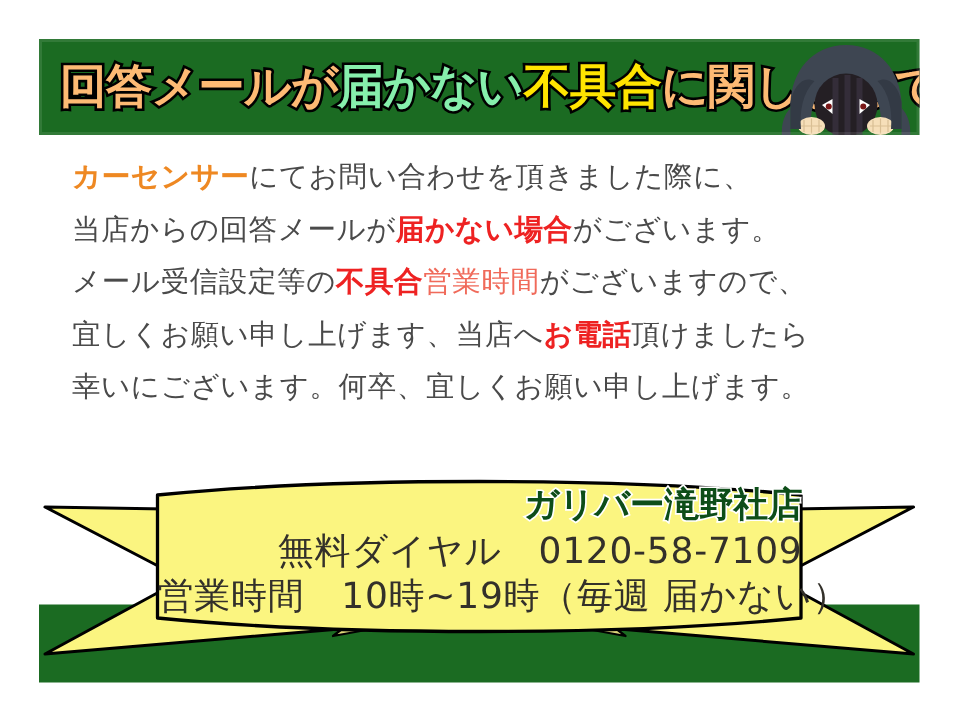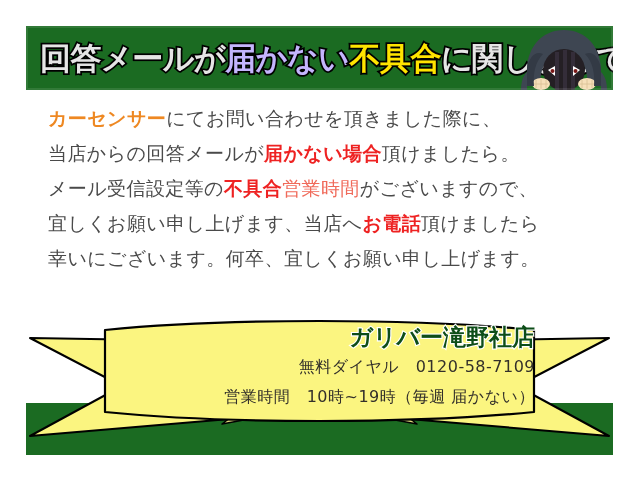--- a/index.html
+++ b/index.html
@@ -52,22 +52,22 @@
     font-weight: bold;
     line-height: 1;
     white-space: nowrap;
     letter-spacing: -0.5px;
     font-family: "DejaVu Sans", "Liberation Sans", sans-serif;
   }
   .header-title span {
     -webkit-text-stroke: 3.5px #000000;
     paint-order: stroke fill;
   }
-  .ht-white { color: #e5e5e5; }
-  .ht-red   { color: #c4b5fd; font-family: Liberation Serif, serif; }
+  .ht-white { color: #fdba74; }
+  .ht-red   { color: #86efac; font-family: Liberation Serif, serif; }
   .ht-yellow{ color: #ffe400; }
 
   
   .mascot {
     position: absolute;
     right: 6px;
     bottom: 0px;
     width: 86px;
     height: 62px;
   }
@@ -121,21 +121,21 @@
     font-size: 23px;
     font-weight: bold;
     color: #0d4d18;
     letter-spacing: 0px;
     line-height: 30px;
     -webkit-text-stroke: 2.2px #ffffff;
     paint-order: stroke fill;
     white-space: nowrap;
   }
   .shop-line {
-    font-size: 16px;
+    font-size: 24px;
     color: #33302a;
     line-height: 30px;
     white-space: nowrap;
     letter-spacing: 0.5px;
   }
 </style>
 </head>
 <body>
 
 <div id="page">
@@ -170,21 +170,21 @@
       <path d="M22 26 C14 34 12 46 13 58 L6 58 L6 40 C8 30 14 22 22 26 Z" fill="#333a45"></path>
       <path d="M64 26 C72 34 74 46 73 58 L80 58 L80 40 C78 30 72 22 64 26 Z" fill="#333a45"></path>
     </svg>
   </div>
 
   <div class="body-text">
     <p>
       <span class="tx-orange">カーセンサー</span><span>にてお問い合わせを頂きました際に、</span>
     </p>
     <p>
-      <span>当店からの回答メールが</span><span class="tx-red">届かない場合</span><span>頂けましたら。</span>
+      <span>当店からの回答メールが</span><span class="tx-red">届かない場合</span><span>がございます。</span>
     </p>
     <p>
       <span>メール受信設定等の</span><span class="tx-red">不具合</span><span class="tx-red-lt">営業時間</span><span>がございますので、</span>
     </p>
     <p>
       <span>宜しくお願い申し上げます、当店へ</span><span class="tx-red">お電話</span><span>頂けましたら</span>
     </p>
     <p>
       <span>幸いにございます。何卒、宜しくお願い申し上げます。</span>
     </p>

